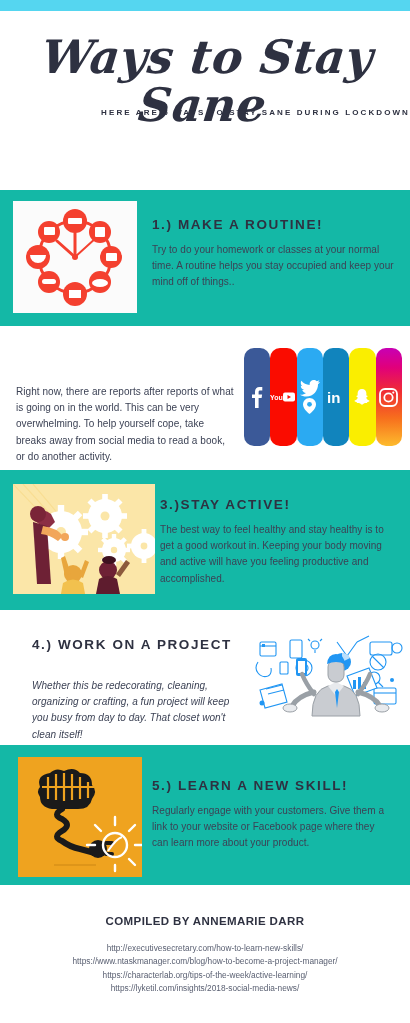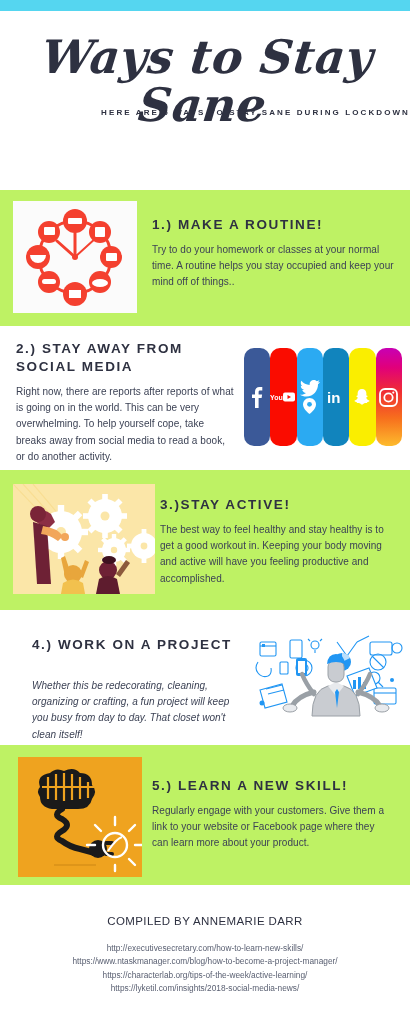--- a/index.html
+++ b/index.html
@@ -32,21 +32,21 @@
     position:absolute; left:0; top:97px; width:410px;
     text-align:right;
     font-size:8px;
     font-weight:700;
     letter-spacing:2.1px;
     color:#2E3141;
   }
 
   
   .band { position:absolute; left:0; width:410px; }
-  .band.cyan { background:#bef264;padding-left:29px; }
+  .band.cyan { background:#14b8a6;padding-left:29px; }
   .band.white { background:#ffffff; }
 
   .band1 { top:190px; height:136px; }
   .band2 { top:326px; height:144px; }
   .band3 { top:470px; height:140px; }
   .band4 { top:610px; height:135px; }
   .band5 { top:745px; height:140px; }
   .band6 { top:885px; height:138px; }
 
   
@@ -94,21 +94,21 @@
   
   .social-box { display:flex; }
   .sbar { flex:1; display:flex; align-items:center; justify-content:center;border-radius:10px; }
   .sbar svg { display:block; }
 
   
   .credit {
     position:absolute; left:0; top:30px; width:410px;
     text-align:center;
     font-size:11.5px;
-    font-weight:400;
+    font-weight:700;
     letter-spacing:0.4px;
     color:#2E3141;
   }
   .links {
     position:absolute; left:0; top:57px; width:410px;
     text-align:center;
     font-size:8.3px;
     line-height:1.62;
     color:#5A6072;
   }
@@ -155,21 +155,20 @@
           <path d="M17 54 h16 a8 8 0 0 1 -16 0 z"></path>
           <rect x="31" y="26" width="11" height="8" rx="1"></rect>
         </g>
       </svg>
     </div>
     <div class="sec-title s1-title">1.) MAKE A ROUTINE!</div>
     <div class="sec-body s1-body">Try to do your homework or classes at your normal time. A routine helps you stay occupied and keep your mind off of things..</div>
   </div>
 
   <div class="band white band2">
-    <div class="sec-title s2-title">2.) STAY AWAY FROM SOCIAL MEDIA</div>
     <div class="sec-body s2-body">Right now, there are reports after reports of what is going on in the world. This can be very overwhelming. To help yourself cope, take breaks away from social media to read a book, or do another activity.</div>
 
     <div class="img-box social-box">
       <div class="sbar" style="background:#3B5998">
         <svg width="12" height="22" viewBox="0 0 12 22">
           <path d="M7.6 22V12h3l.5-3.6h-3.5V6.1c0-1 .3-1.7 1.8-1.7h1.9V1.1C10.9 1 9.8.9 8.5.9 5.8.9 4 2.5 4 5.7v2.7H1V12h3v10z" fill="#fff"></path>
         </svg>
       </div>
       <div class="sbar" style="background:#FA0C00">
         <svg width="26" height="12" viewBox="0 0 26 12">

